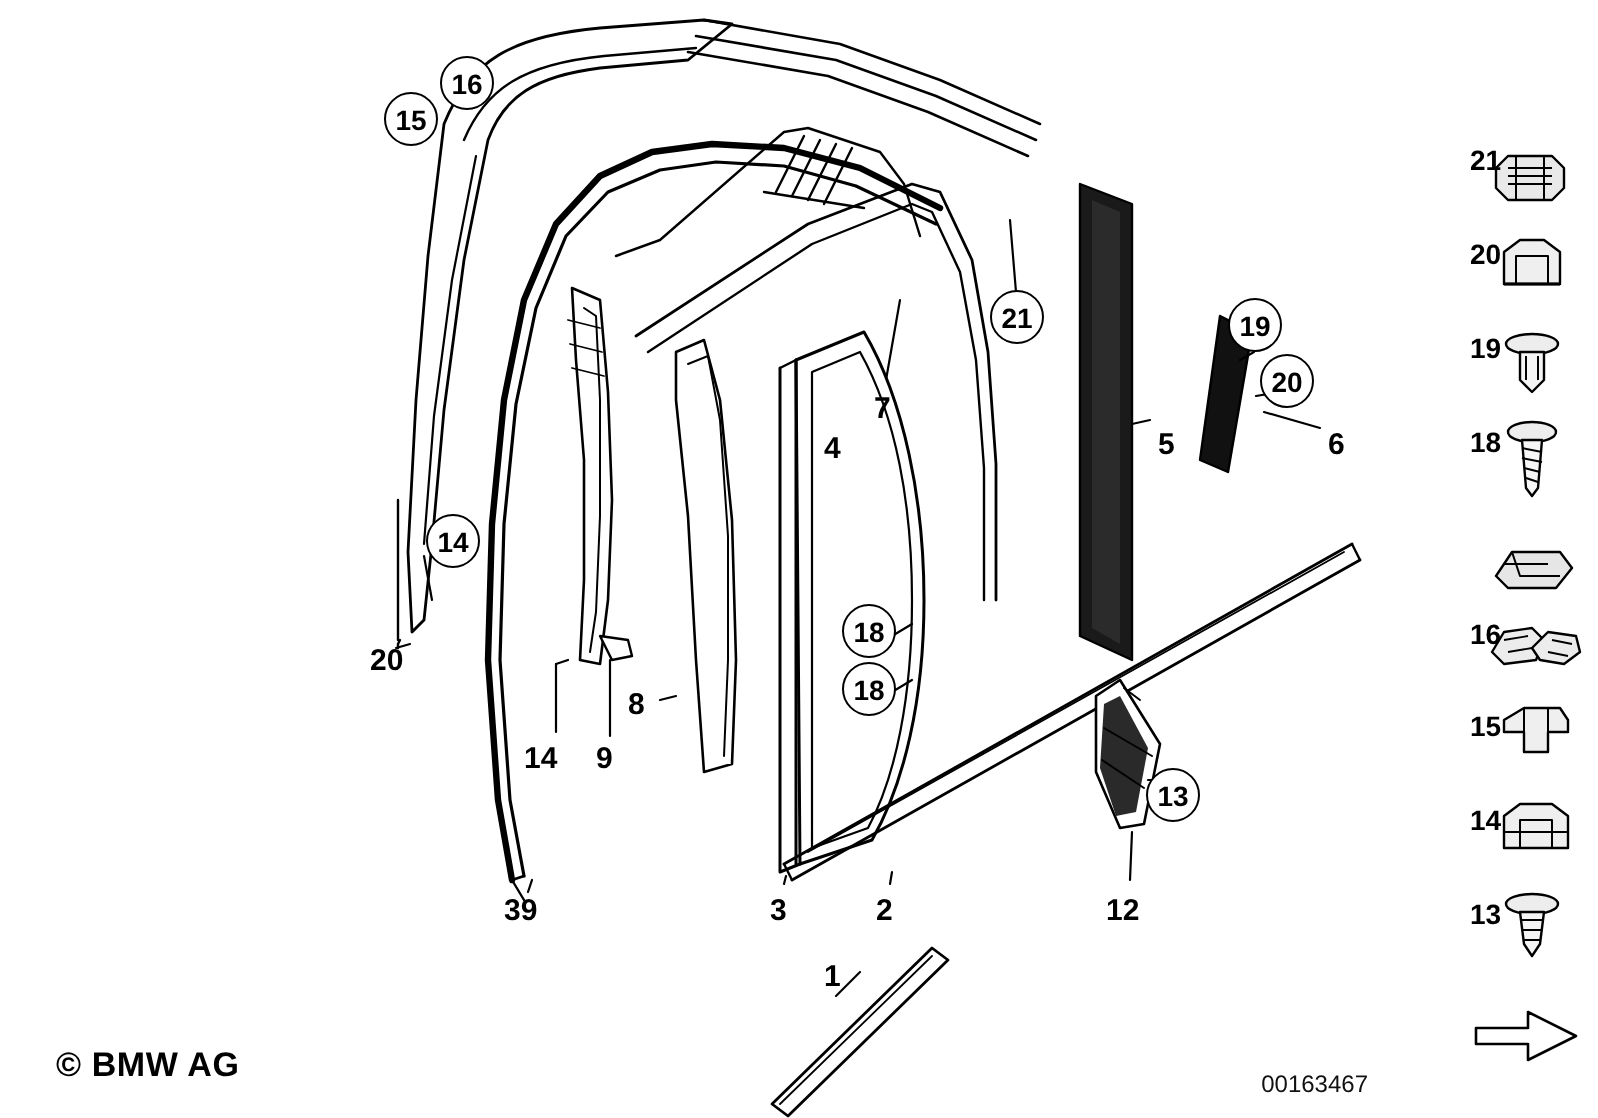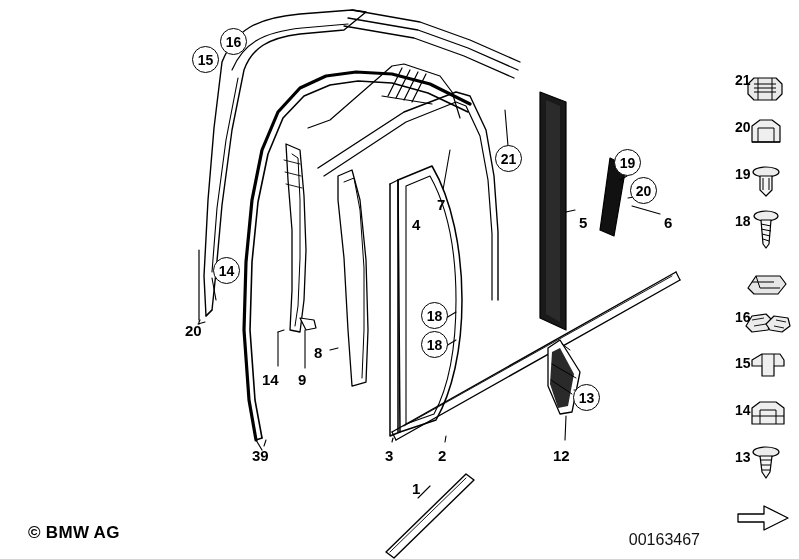--- a/index.html
+++ b/index.html
@@ -54,23 +54,23 @@
   .footer-left {
     position: absolute;
     left: 28px;
     bottom: 16px;
     font-size: 17px;
     font-weight: bold;
     letter-spacing: 0.3px;
   }
   .footer-right {
     position: absolute;
-    right: 0;
+    right: 16px;
     bottom: 10px;
-    font-size: 16px;
+    font-size: 12px;
     color: #111;
   }
   .partno {
     position: absolute;
     font-size: 14px;
     font-weight: bold;
   }
 </style>
 </head>
 <body>

